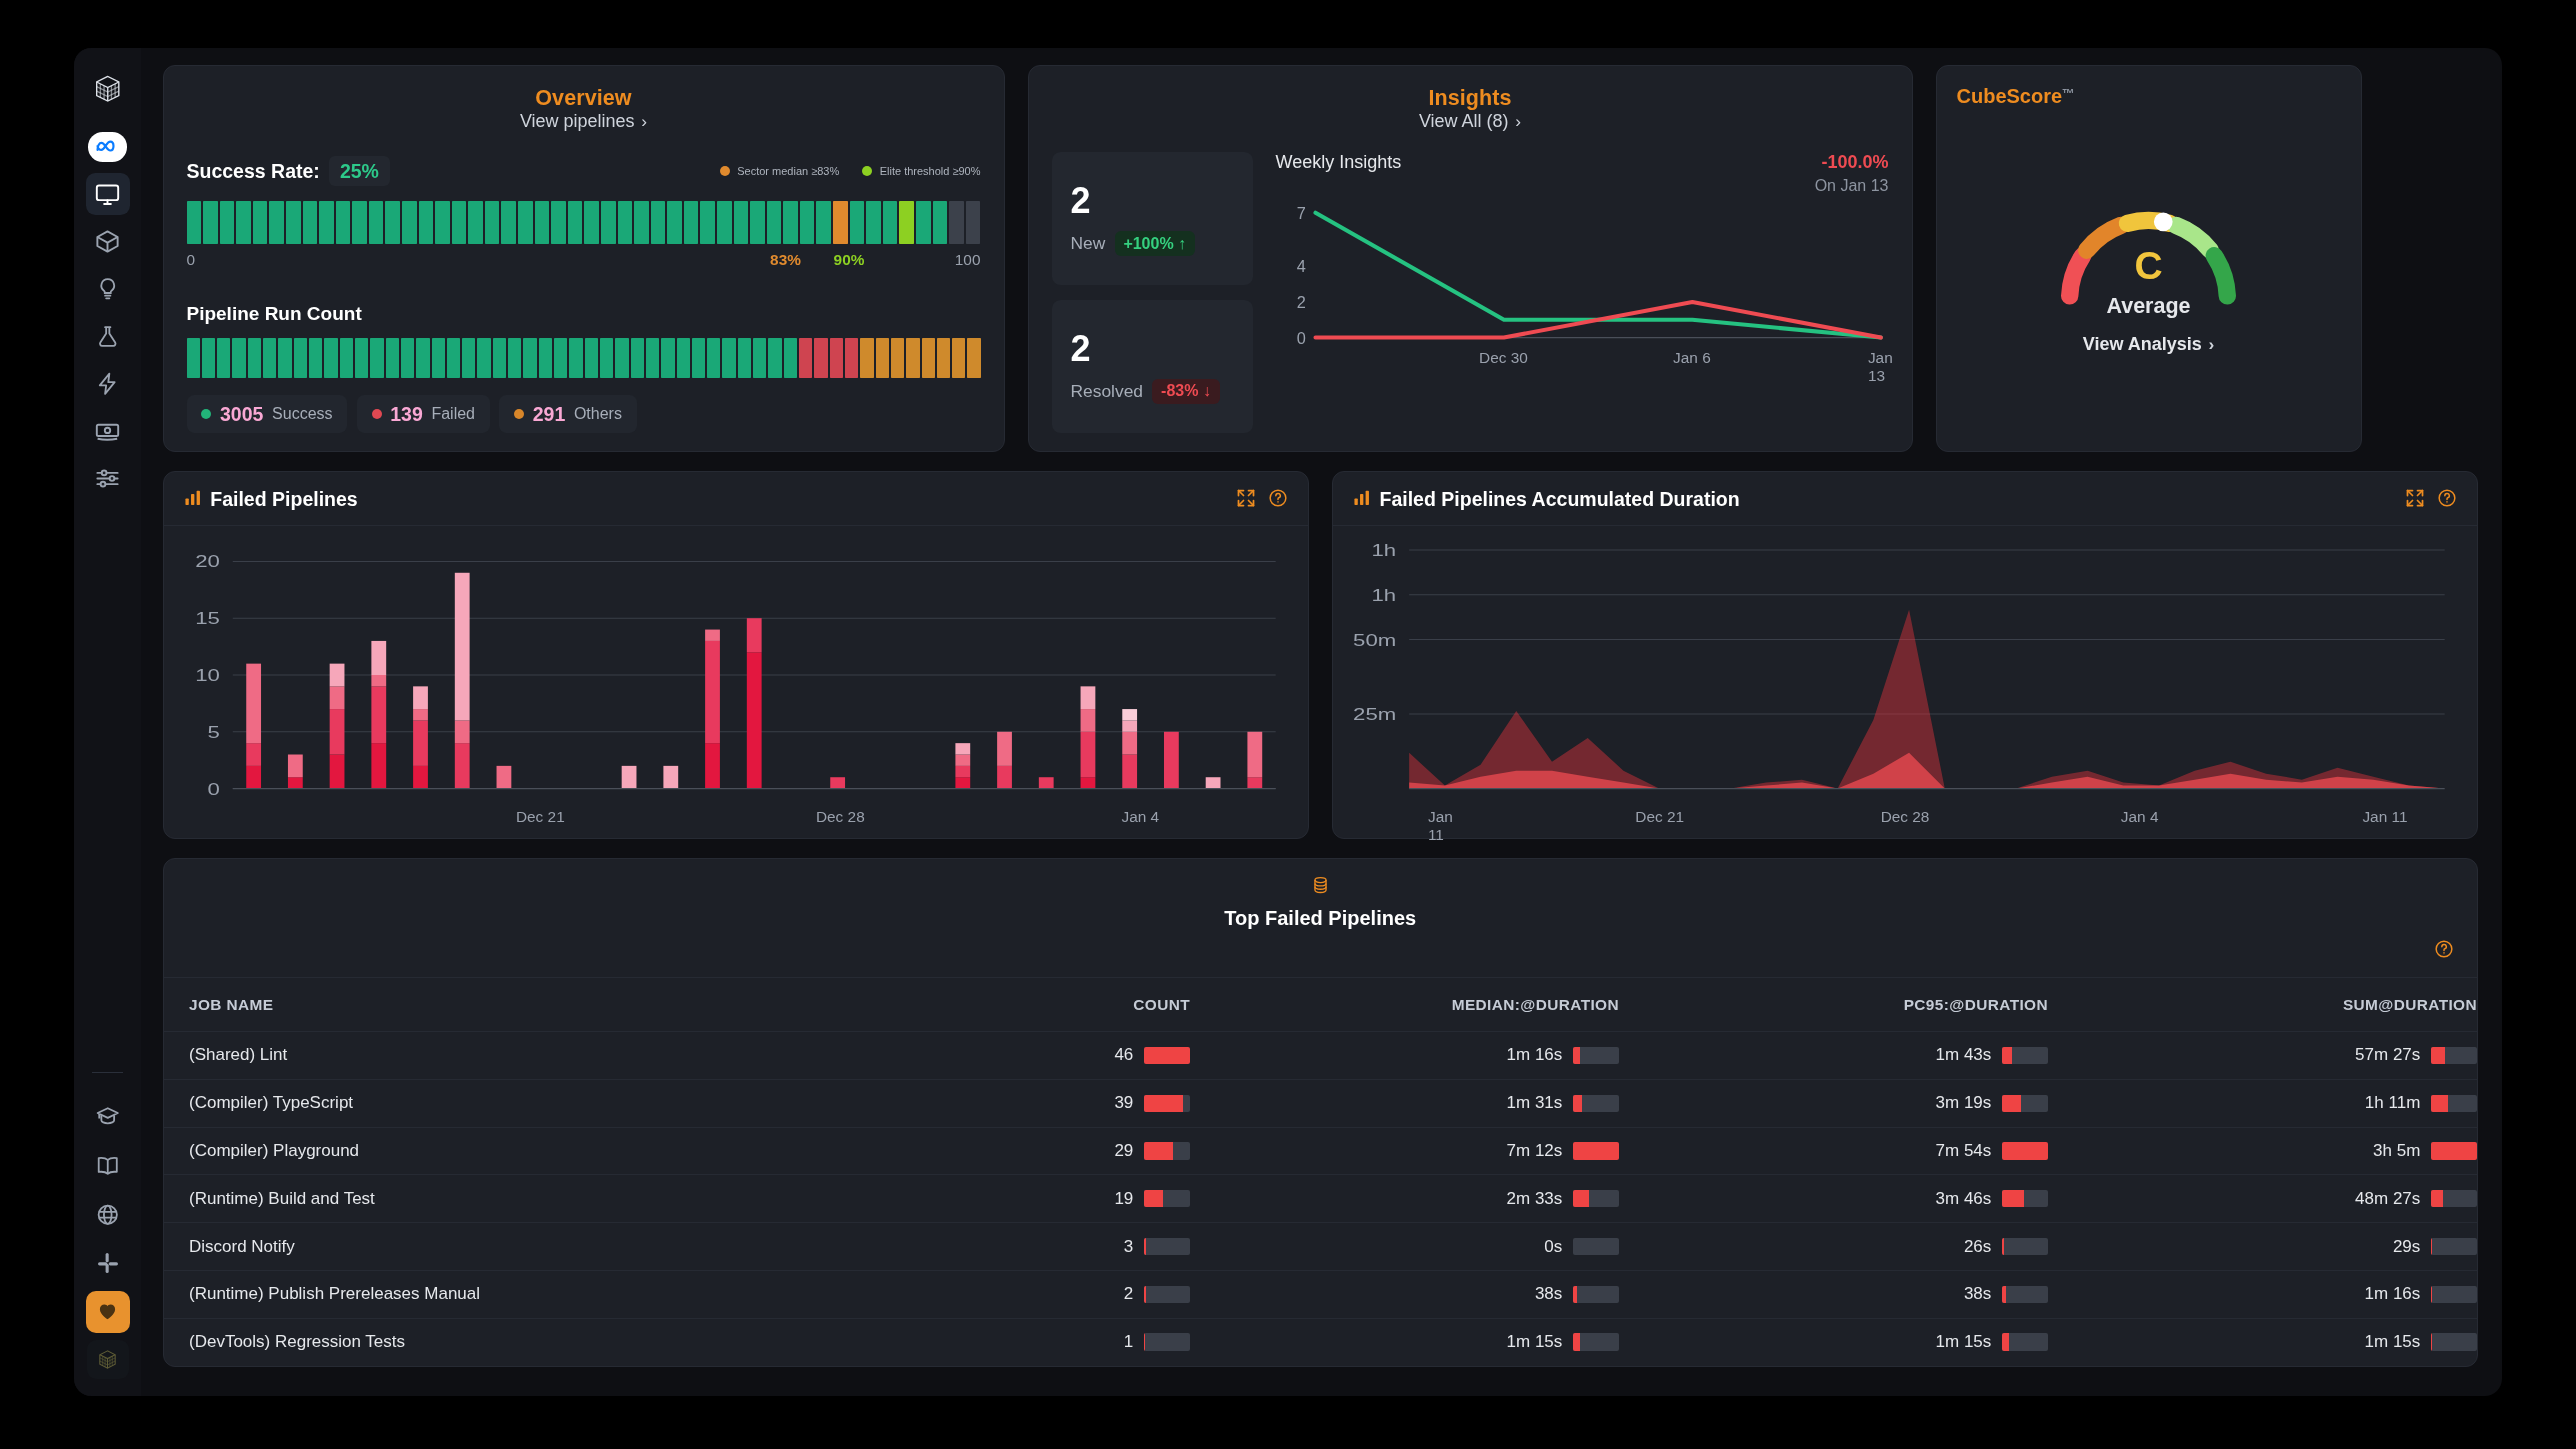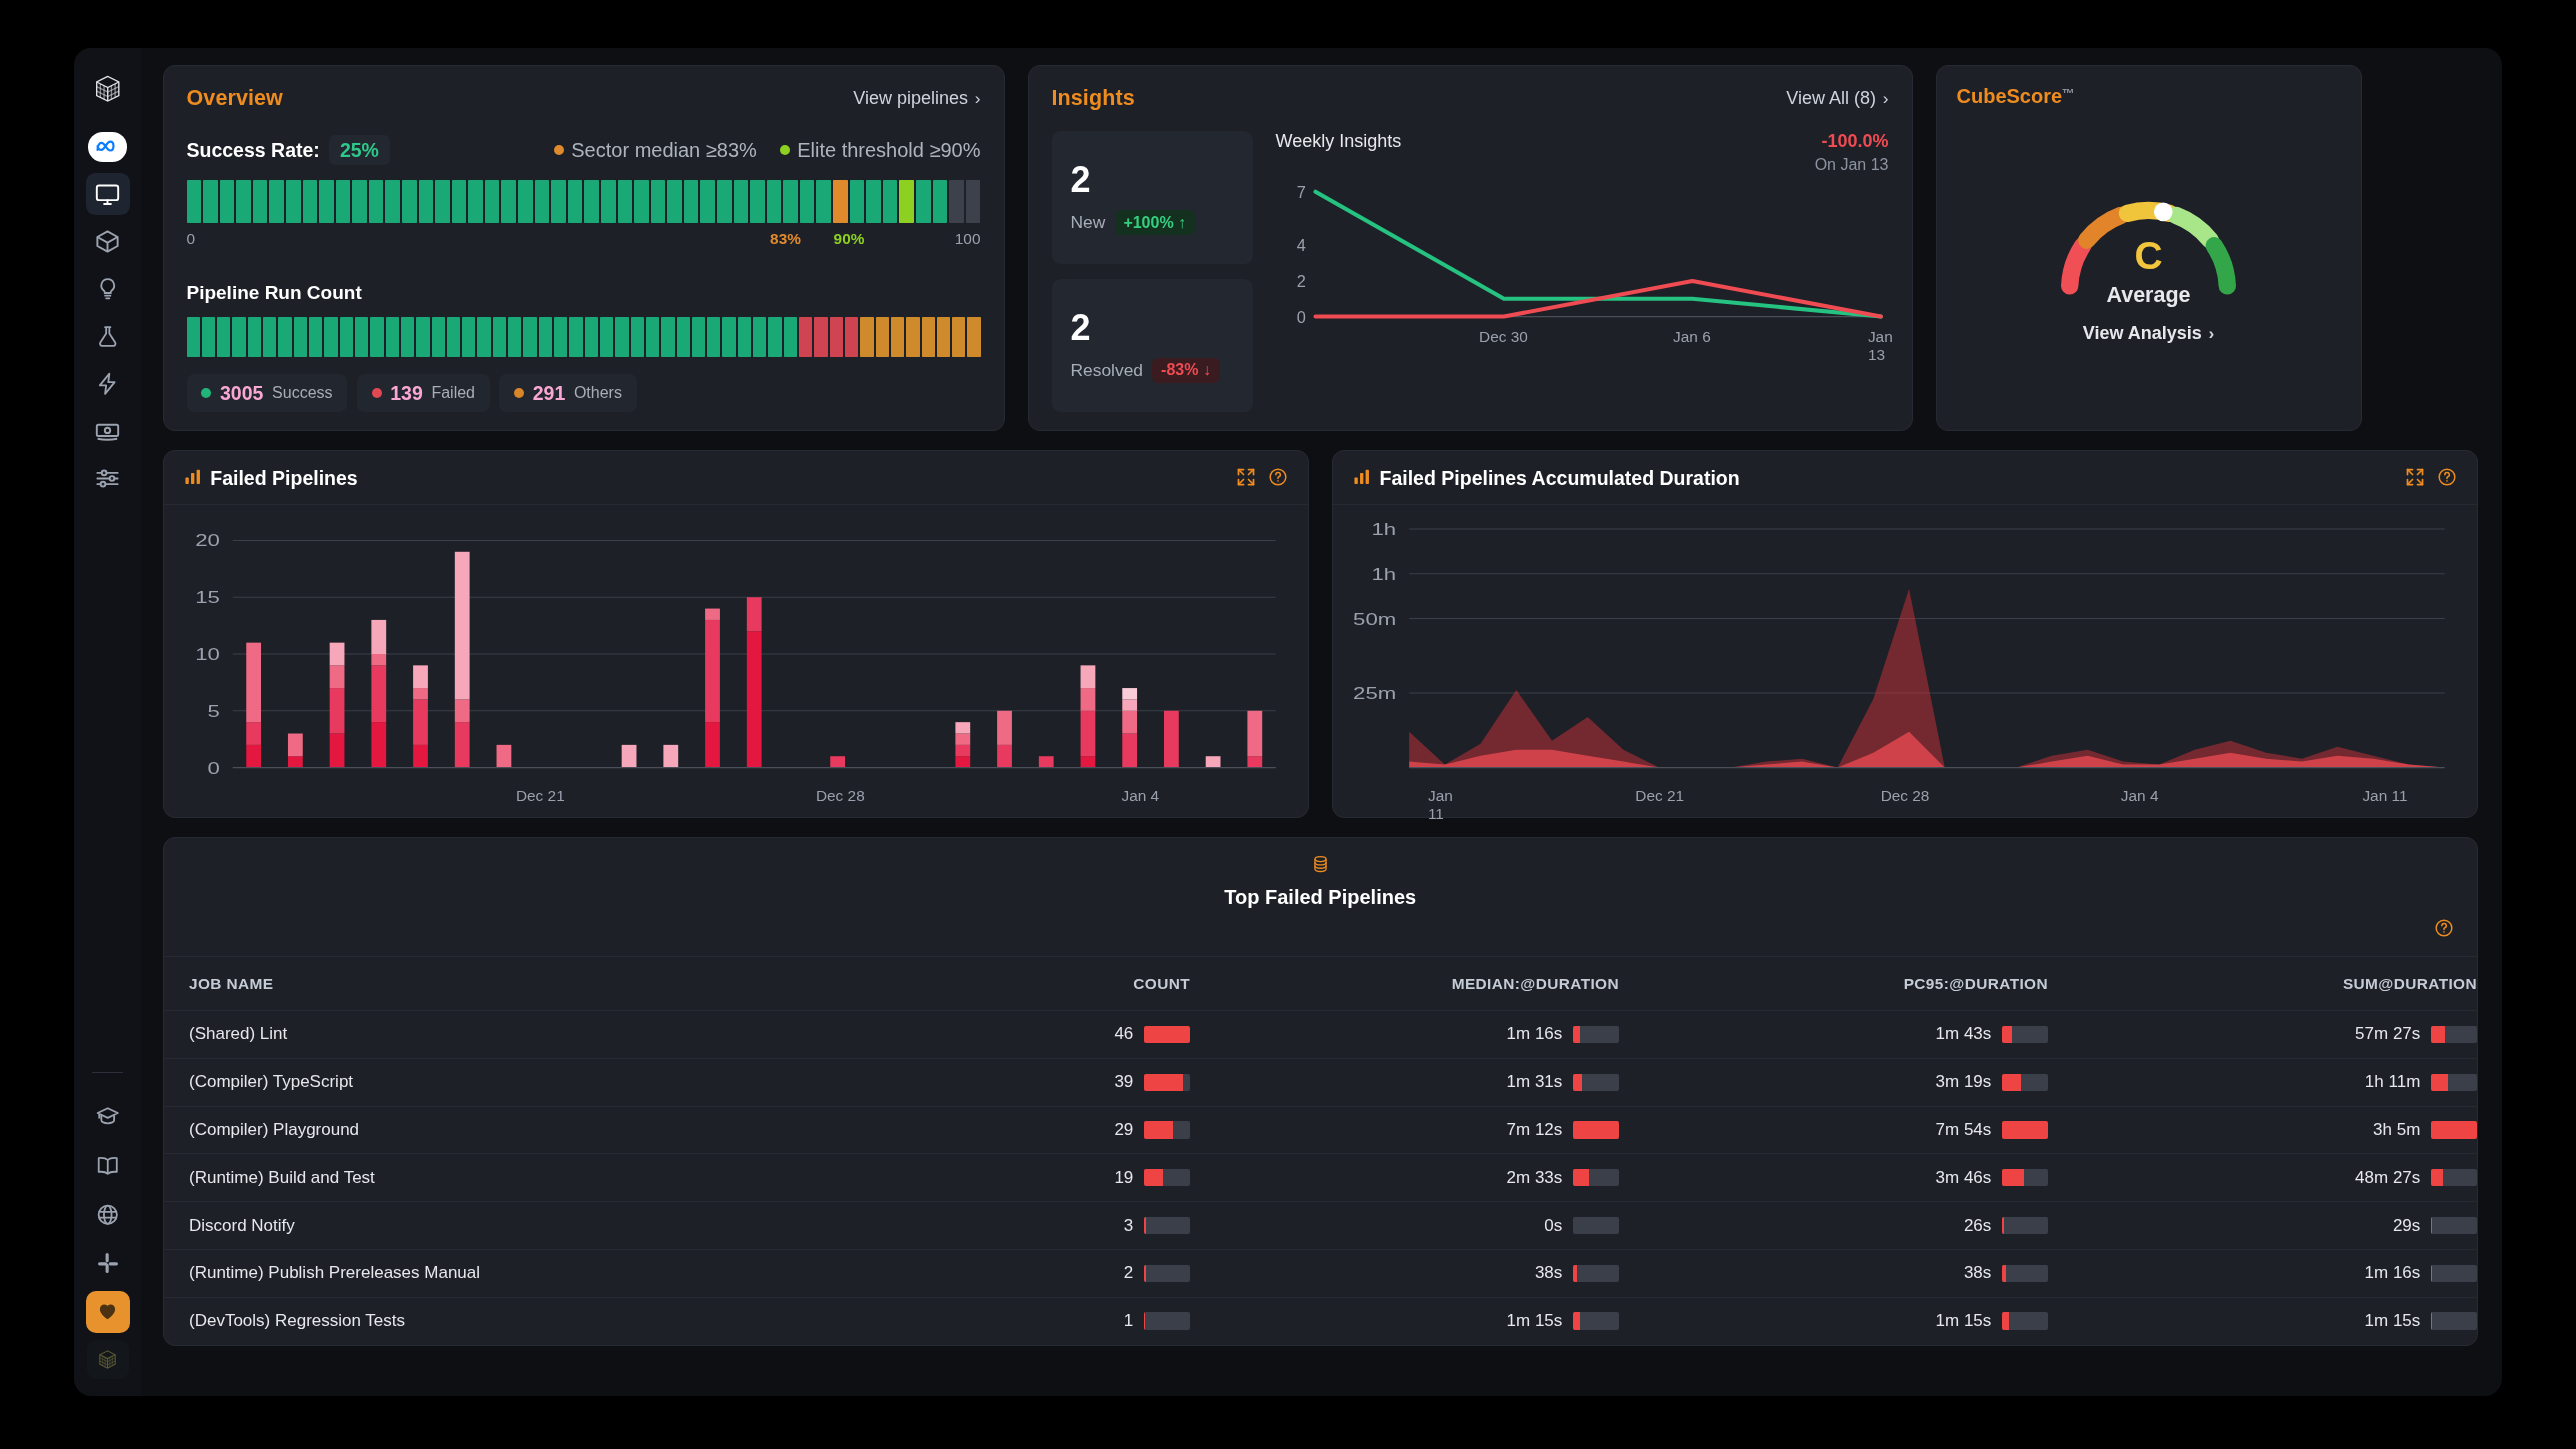--- a/index.html
+++ b/index.html
@@ -57,29 +57,29 @@
     border-radius:12px;
   }
   .card-title { color:#ee8c20; font-size:21.5px; font-weight:700; letter-spacing:0.1px; }
   .link {
     color:#cfd4dc; font-size:18px; display:inline-flex; align-items:center; gap:6.7px; font-weight:400;
   }
   .chev { font-size:17.4px; color:#cfd4dc; }
 
   
   .overview { width:842px; padding:20px 23px 17.4px 23px; }
-  .ov-head { display:flex; justify-content:space-between; align-items:center; }
+  .ov-head { display:flex; justify-content:space-between; align-items:center;flex-direction:column; }
   .sr-row { display:flex; align-items:center; margin-top:24px; }
   .sr-label { font-size:19.5px; font-weight:700; color:#ffffff; }
   .sr-val {
     margin-left:9.4px; padding:3.4px 10.7px; border-radius:6px; background:#23272f;
     color:#2dc98a; font-size:19.5px; font-weight:700;
   }
   .legend-inline { margin-left:auto; display:flex; gap:23px; align-items:center; }
-  .lg { display:flex; align-items:center; gap:7.4px; color:#aeb4be; font-size:20px; }
+  .lg { display:flex; align-items:center; gap:7.4px; color:#aeb4be; font-size:11px; }
   .dot { width:10px; height:10px; border-radius:50%; display:inline-block; }
 
   .tickbar { display:flex; gap:0; height:43px; margin-top:14.8px; }
   .tick { flex:1 1 0; margin-right:2px; border-radius:0.7px; }
   .tick:last-child { margin-right:0; }
   .scale { position:relative; height:24px; margin-top:6.7px; font-size:15.4px; color:#9aa1ad; }
   .scale span { position:absolute; top:0; }
 
   .prc-title { font-size:19px; font-weight:700; color:#ffffff; margin-top:28px; }
   .runbar { display:flex; height:40px; margin-top:13.4px; }

